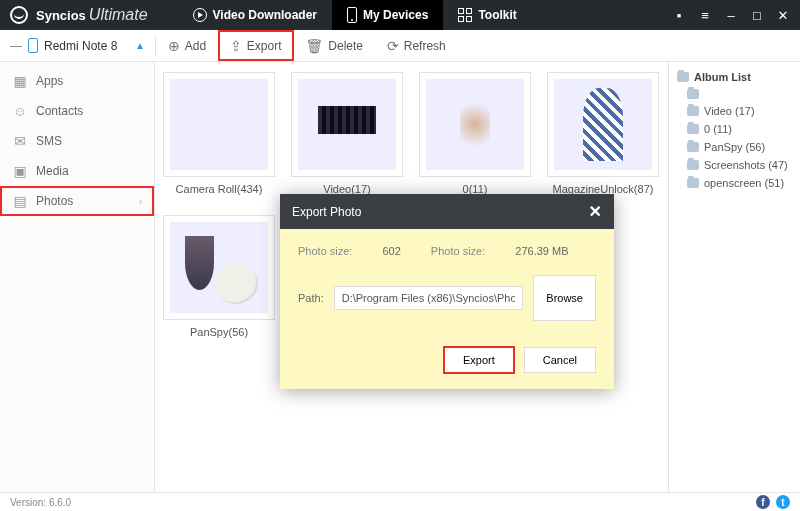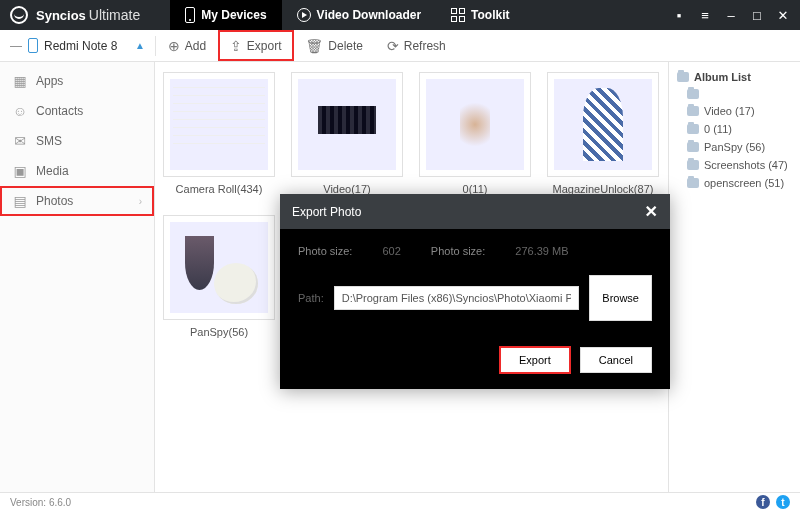--- a/index.html
+++ b/index.html
@@ -2,21 +2,21 @@
 <html><head>
 <meta charset="utf-8">
 <style>
 * { margin: 0; padding: 0; box-sizing: border-box; font-family: -apple-system, BlinkMacSystemFont, "Segoe UI", Arial, sans-serif; }
 body { width: 800px; height: 511px; background: #fff; font-size: 12px; color: #333; overflow: hidden; position: relative; }
 
 .titlebar { height: 30px; background: #262a2e; display: flex; align-items: center; padding: 0 10px; color: #fff; }
 .titlebar .logo { width: 18px; height: 18px; border: 2px solid #fff; border-radius: 50%; margin-right: 8px; position: relative; }
 .titlebar .logo::before { content: ""; position: absolute; width: 10px; height: 6px; border-bottom: 2px solid #fff; border-radius: 0 0 6px 6px; top: 3px; left: 2px; }
 .titlebar .brand { font-size: 13px; font-weight: 600; }
-.titlebar .brand-edition { font-size: 14px; margin-left: 3px; opacity: 0.85; }
+.titlebar .brand-edition { font-size: 16px; font-style: italic; margin-left: 3px; opacity: 0.85; }
 .titlebar .tabs { display: flex; margin-left: 30px; height: 30px; }
 .titlebar .tab { display: flex; align-items: center; padding: 0 15px; font-size: 12px; font-weight: 600; gap: 6px; cursor: pointer; }
 .titlebar .tab.active { background: #000; }
 .titlebar .win-controls { margin-left: auto; display: flex; gap: 12px; align-items: center; }
 .titlebar .win-controls span { cursor: pointer; font-size: 13px; width: 14px; text-align: center; }
 
 .icon-phone { width: 10px; height: 16px; border: 1px solid #fff; border-radius: 2px; position: relative; }
 .icon-phone::after { content: ""; position: absolute; bottom: 1px; left: 3px; width: 2px; height: 2px; background: #fff; border-radius: 50%; }
 .icon-play { width: 14px; height: 14px; border: 1.5px solid #fff; border-radius: 50%; position: relative; }
 .icon-play::after { content: ""; position: absolute; left: 4px; top: 3px; border-left: 5px solid #fff; border-top: 3px solid transparent; border-bottom: 3px solid transparent; }
@@ -57,21 +57,21 @@
 .img-table { background: #fff; position: relative; }
 .img-table::before { content: ""; position: absolute; left: 15%; top: 15%; width: 30%; height: 60%; background: linear-gradient(180deg,#6a5a6a,#3a3a4a); border-radius: 0 0 50% 50%; }
 .img-table::after { content: ""; position: absolute; right: 10%; bottom: 10%; width: 45%; height: 45%; background: #f0f0e8; border-radius: 50%; box-shadow: -2px -2px 0 #ddd inset; }
 
 .albums { width: 132px; border-left: 1px solid #e3e3e3; padding: 6px 0; font-size: 11px; color: #555; }
 .albums .hdr { display: flex; align-items: center; gap: 5px; padding: 3px 8px; font-weight: 600; color: #444; }
 .albums .aitem { display: flex; align-items: center; gap: 5px; padding: 3px 8px 3px 18px; cursor: pointer; }
 .albums .aic { width: 12px; height: 10px; background: #b8c8d8; border-radius: 2px; position: relative; }
 .albums .aic::before { content: ""; position: absolute; top: -2px; left: 1px; width: 6px; height: 3px; background: #b8c8d8; border-radius: 1px; }
 
-.dialog { position: absolute; left: 280px; top: 194px; width: 390px; background: #000000; box-shadow: 0 2px 18px rgba(0,0,0,.35); z-index: 10; }
+.dialog { position: absolute; left: 280px; top: 194px; width: 334px; background: #fef9c3; box-shadow: 0 2px 18px rgba(0,0,0,.35); z-index: 10; }
 .dialog .dtitle { background: #3a3e42; color: #fff; padding: 8px 12px; font-size: 12px; display: flex; align-items: center; }
 .dialog .dtitle .x { margin-left: auto; cursor: pointer; font-size: 16px; font-weight: bold; }
 .dialog .dbody { padding: 16px 18px; font-size: 11px; color: #666; }
 .dialog .stats { display: flex; gap: 30px; margin-bottom: 18px; }
 .dialog .stats .lab { color: #888; }
 .dialog .stats .val { color: #666; margin-left: 27px; }
 .dialog .pathrow { display: flex; align-items: center; gap: 10px; }
 .dialog .pathrow input { flex: 1; border: 1px solid #ddd; padding: 5px 7px; font-size: 11px; color: #555; }
 .dialog .pathrow .browse { border: 1px solid #ddd; padding: 16px 12px; background: #fff; cursor: pointer; font-size: 11px; }
 .dialog .dfoot { display: flex; justify-content: flex-end; gap: 10px; padding: 10px 18px 16px; }
@@ -87,27 +87,27 @@
 .status .tw { background: #1da1f2; }
 </style>
 </head>
 <body>
 
 <div class="titlebar">
   <div class="logo"></div>
   <span class="brand">Syncios</span>
   <span class="brand-edition">Ultimate</span>
   <div class="tabs">
+    <div class="tab">
+      <span class="icon-play"></span>
+      <span>Video Downloader</span>
+    </div>
     <div class="tab active">
       <span class="icon-phone"></span>
       <span>My Devices</span>
-    </div>
-    <div class="tab">
-      <span class="icon-play"></span>
-      <span>Video Downloader</span>
     </div>
     <div class="tab">
       <span class="icon-toolkit">
           <span></span>
           <span></span>
           <span></span>
           <span></span>
         </span>
       <span>Toolkit</span>
     </div>

